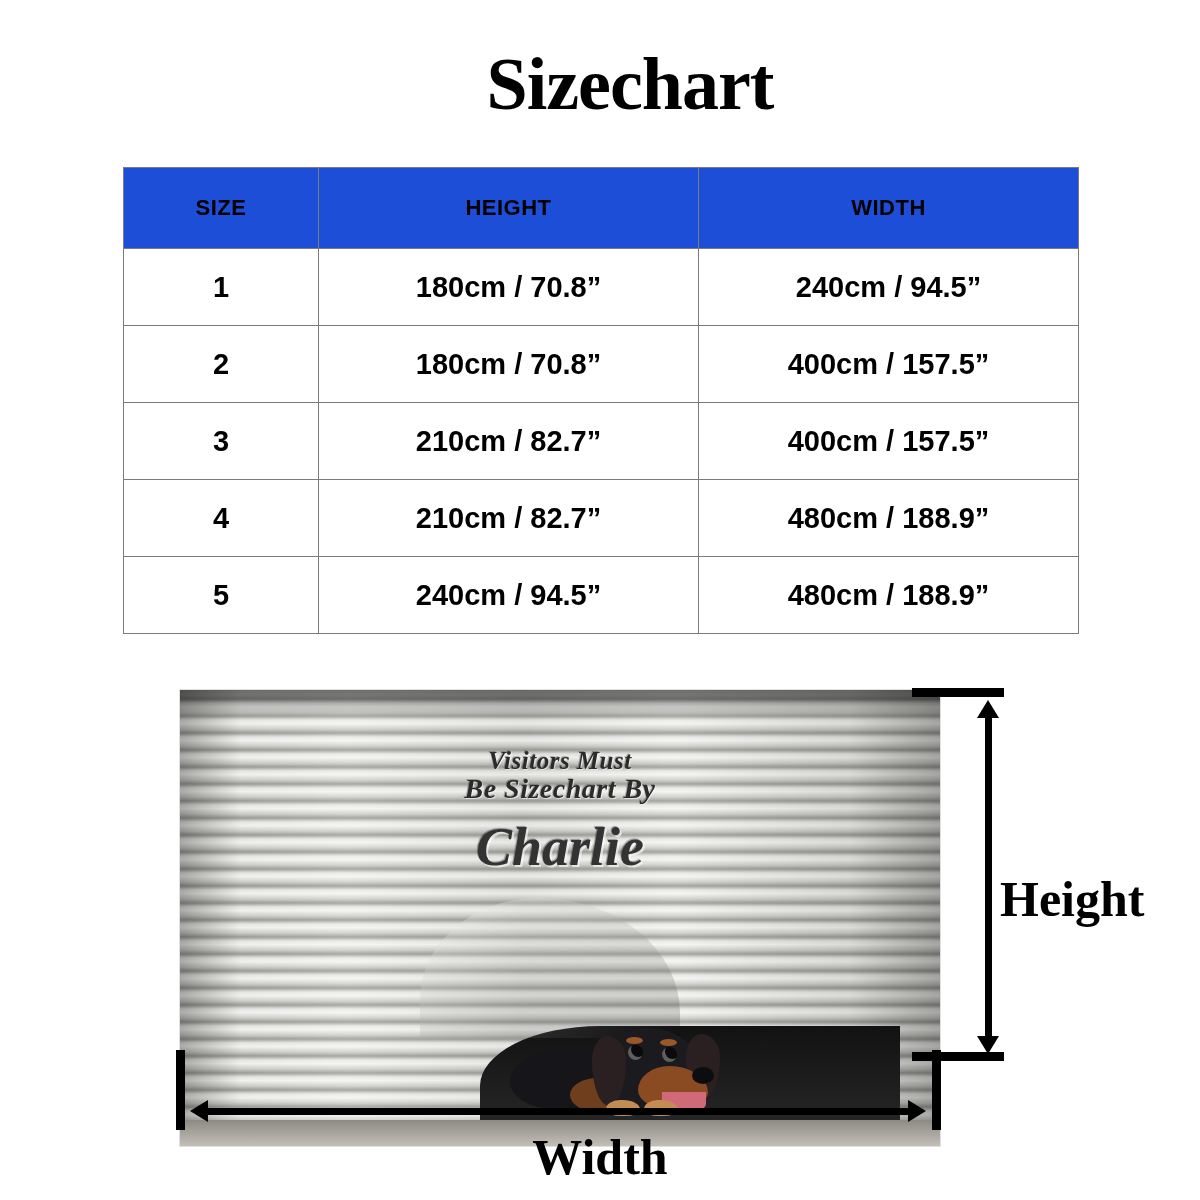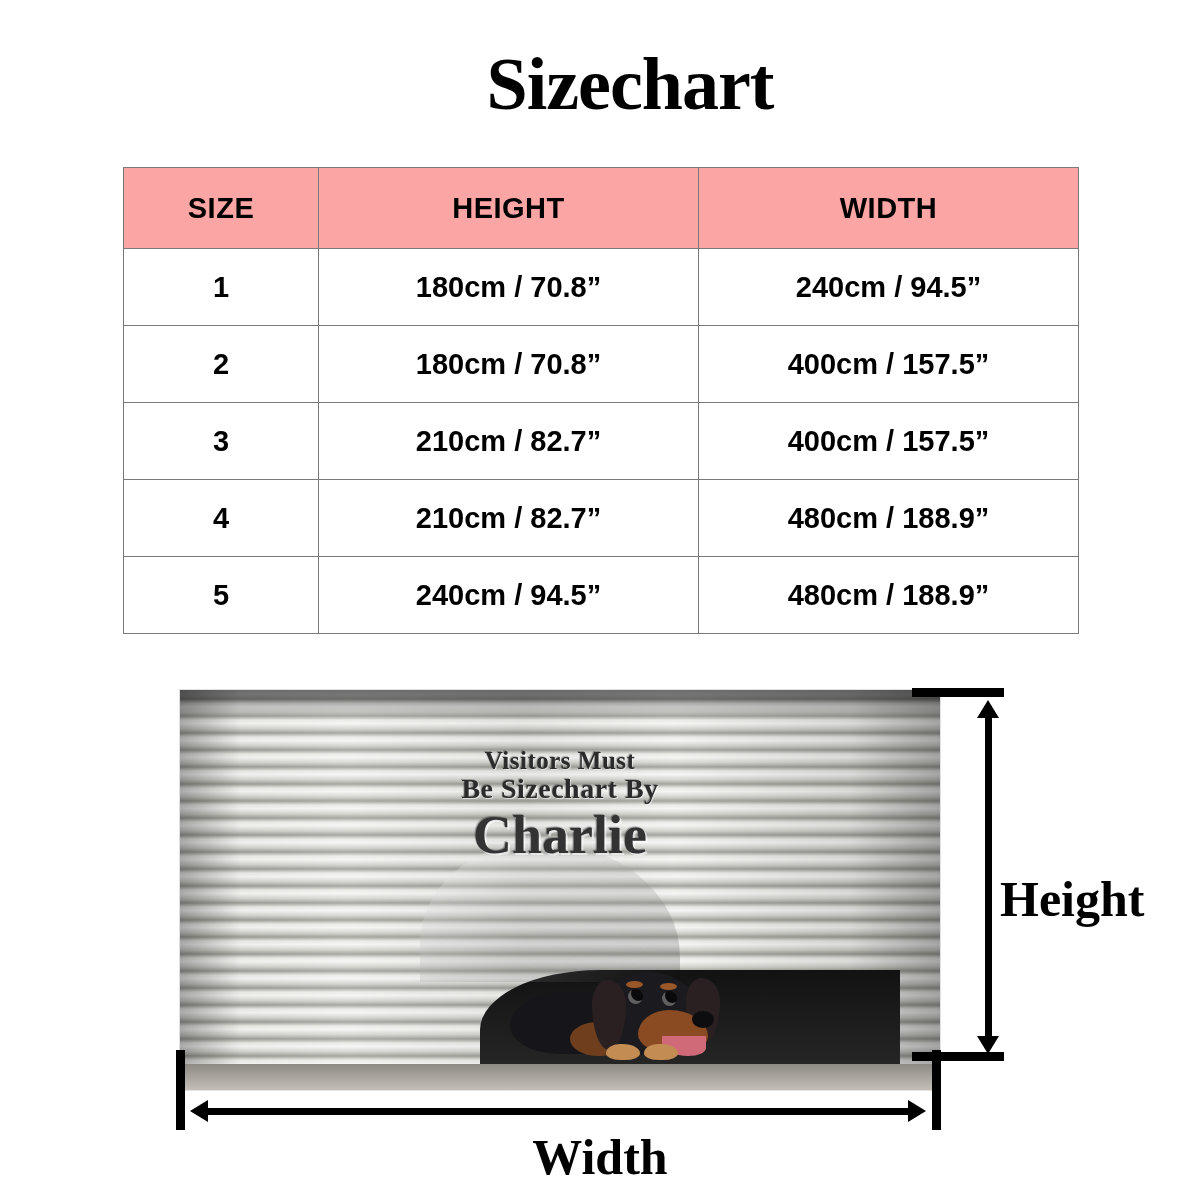--- a/index.html
+++ b/index.html
@@ -43,41 +43,42 @@
     table-layout: fixed;
   }
   table.sizechart th,
   table.sizechart td {
     border: 1px solid #7a7a7a;
     text-align: center;
     font-weight: bold;
     color: #000;
   }
   table.sizechart thead th {
-    background: #fca5a5;
-    font-size: 29px;
+    background: #1d4ed8;
+    font-size: 22px;
     height: 78px;
     letter-spacing: 0.5px;
   }
   table.sizechart tbody td {
     background: #ffffff;
     font-size: 29px;
     height: 74px;
   }
   col.c-size { width: 195px; }
   col.c-height { width: 380px; }
   col.c-width { width: 380px; }
 
   
   .product-area {
     position: absolute;
     left: 180px;
     top: 690px;
     width: 760px;
-    height: 400px;
+    height: 456px;
+    font-style: italic;
   }
   .banner {
     position: absolute;
     inset: 0;
     overflow: hidden;
     background: #b9b7b2;
     box-shadow: 0 0 0 1px rgba(0,0,0,0.12);
   }
   
   .banner .pleats {
@@ -159,21 +160,21 @@
     font-weight: bold;
     font-size: 28px;
     line-height: 1.1;
     letter-spacing: 0.5px;
   }
   .banner-name {
     font-family: "Liberation Serif", serif;
     font-weight: bold;
     font-size: 54px;
     line-height: 1.05;
-    margin-top: 2px;
+    margin-top: 14px;
     color: #333;
     text-shadow: 2px 2px 0 rgba(255,255,255,0.6), -1px -1px 1px rgba(0,0,0,0.35);
   }
 
   
   .dog {
     position: absolute;
     left: 330px;
     bottom: 28px;
     width: 220px;

